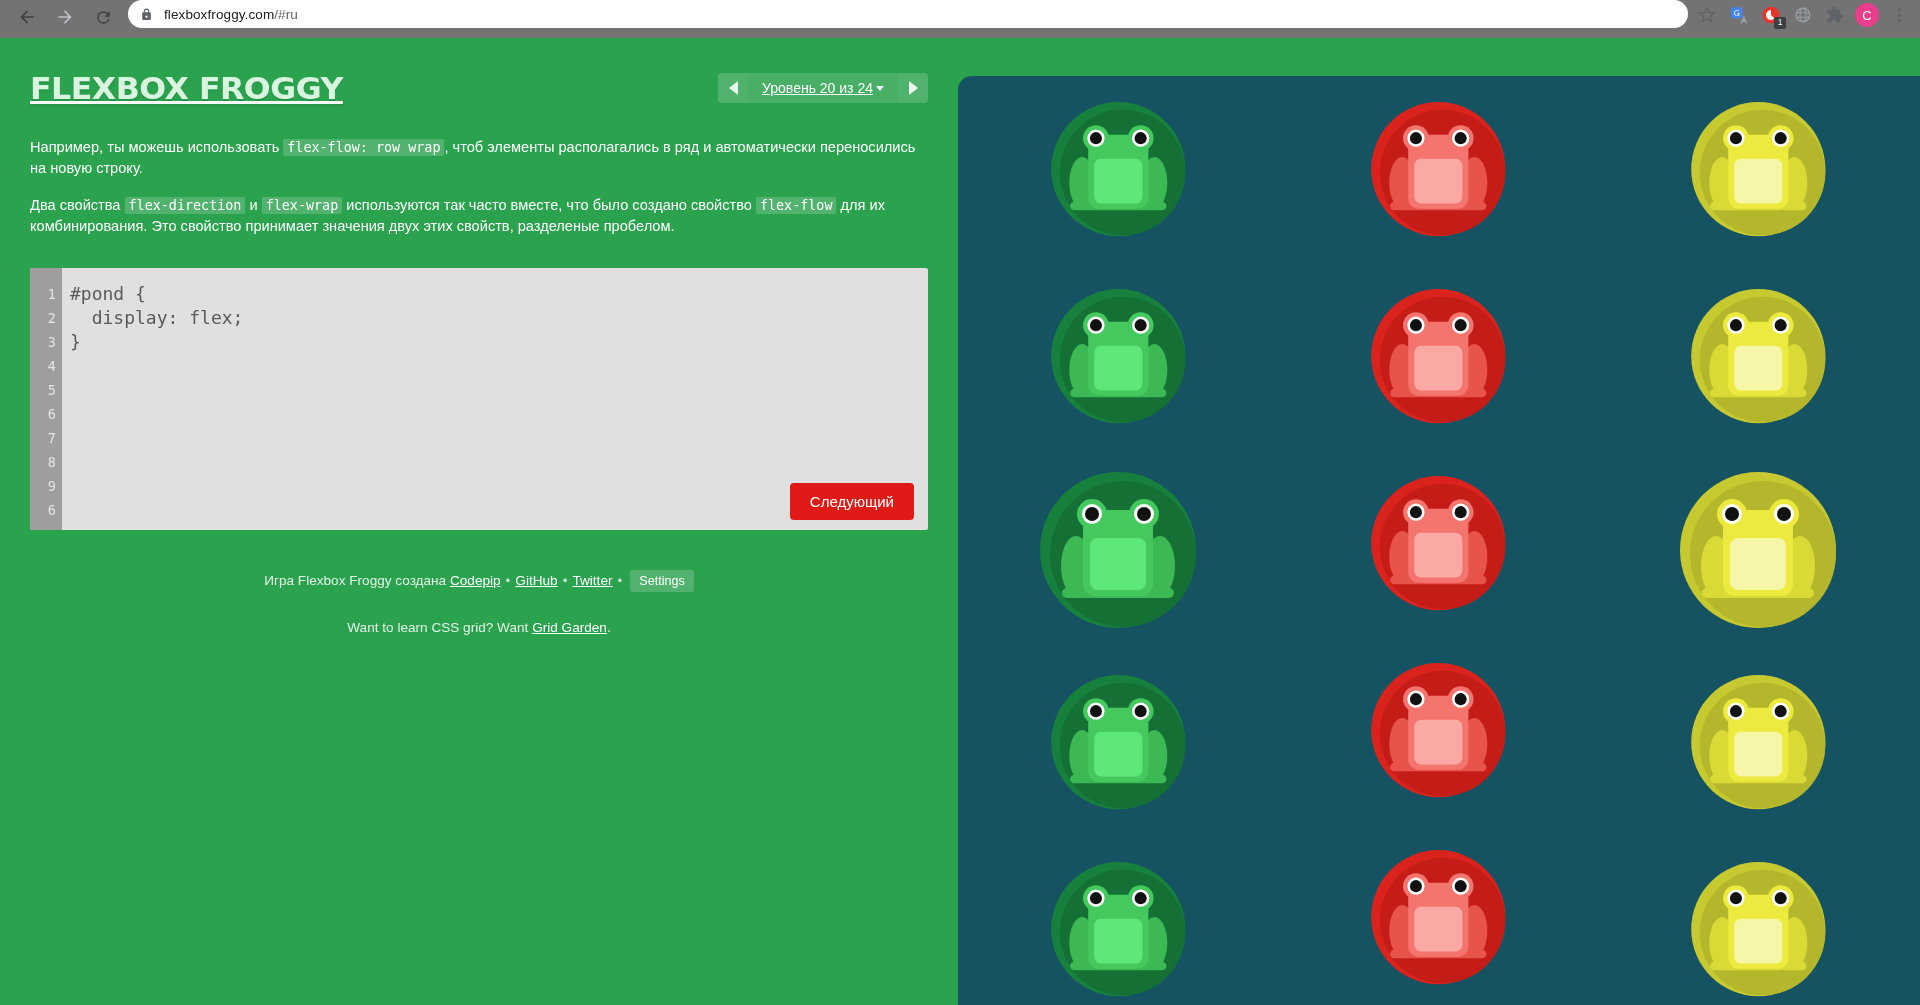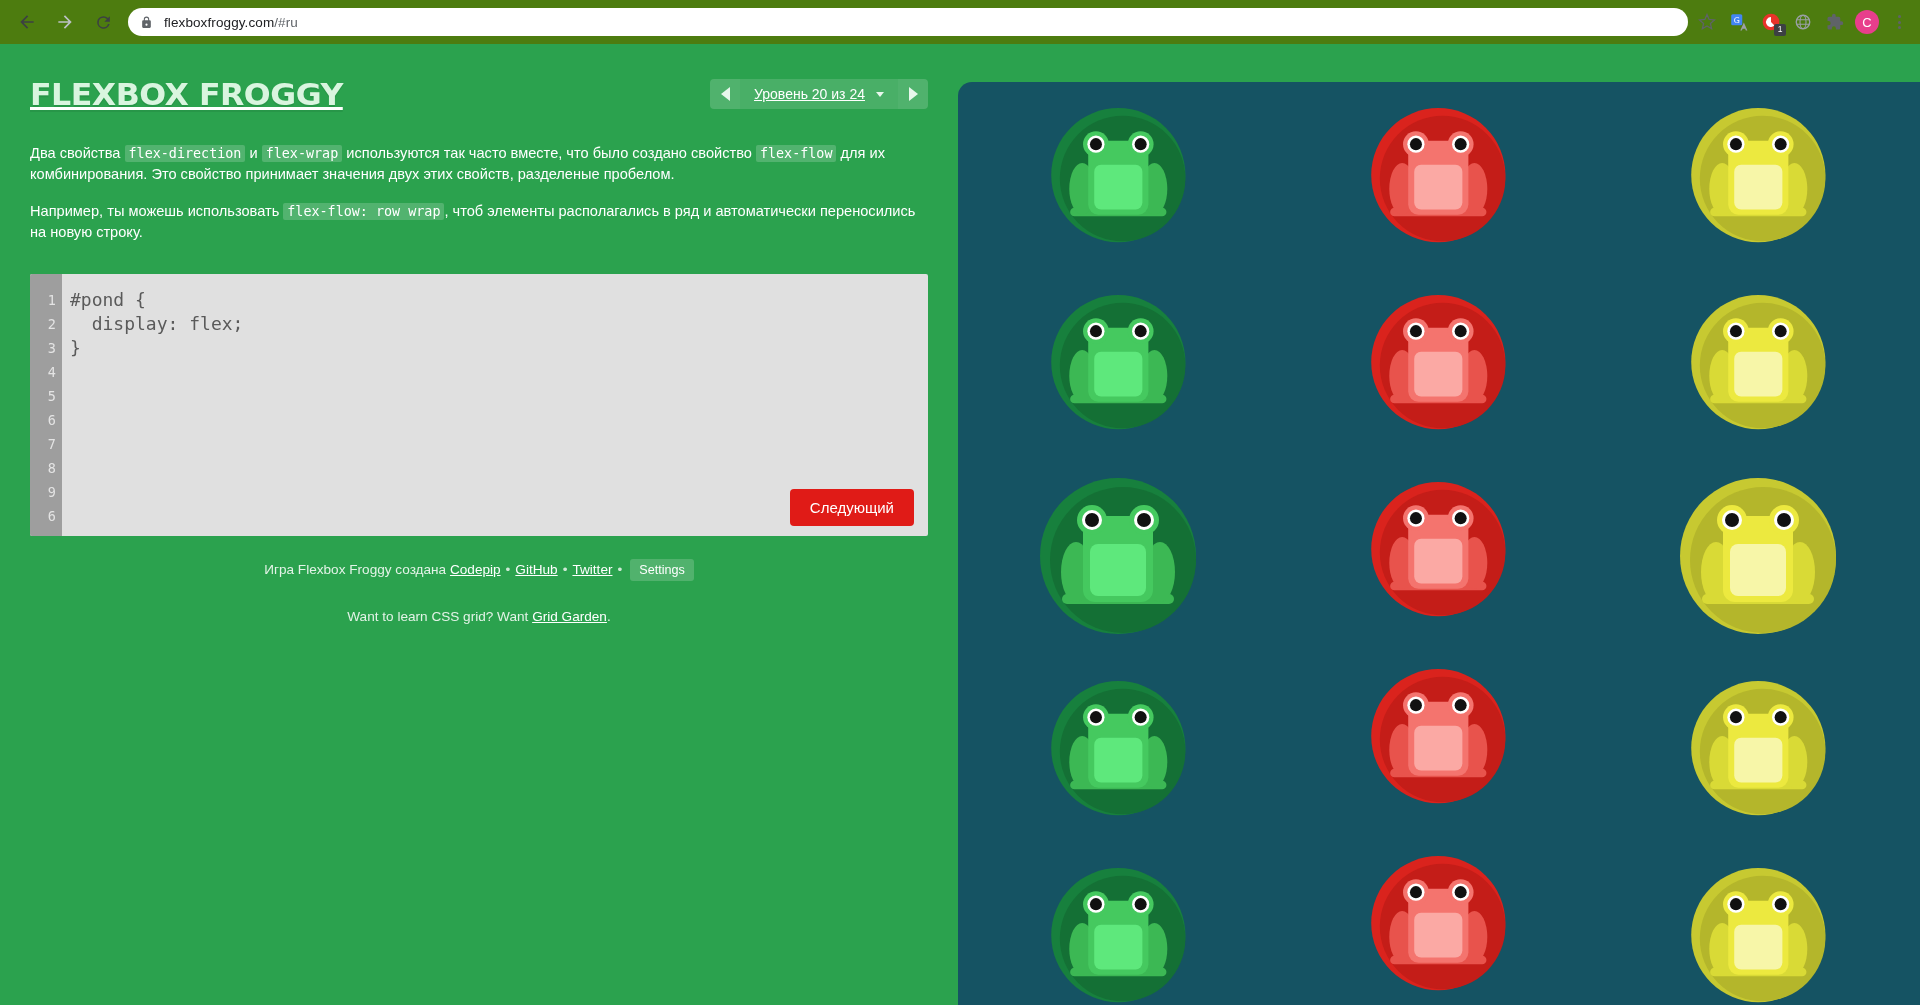--- a/index.html
+++ b/index.html
@@ -4,24 +4,24 @@
 <style>
   * { box-sizing: border-box; margin: 0; padding: 0; }
   html, body { width: 1920px; height: 1005px; overflow: hidden; }
   body {
     font-family: "Liberation Sans", sans-serif;
     background: #2ba24e;
   }
 
   
   .browser-bar {
-    height: 44px;
-    background: #4d7c0f;
+    height: 38px;
+    background: #737373;
     display: flex;
-    align-items: center;
+    align-items: flex-start;
     padding: 0 10px;
     position: relative;
   }
   .nav-btns { display: flex; align-items: center; gap: 4px; }
   .nav-btn {
     width: 34px; height: 34px;
     display: flex; align-items: center; justify-content: center;
     border-radius: 50%;
     cursor: pointer;
   }
@@ -124,21 +124,21 @@
   .lvl-arrow {
     width: 30px;
     display: flex; align-items: center; justify-content: center;
     cursor: pointer;
     background: rgba(255,255,255,0.06);
   }
   .lvl-arrow .tri { width: 0; height: 0; }
   .tri-left { border-top: 7px solid transparent; border-bottom: 7px solid transparent; border-right: 9px solid #e8f7ec; }
   .tri-right { border-top: 7px solid transparent; border-bottom: 7px solid transparent; border-left: 9px solid #e8f7ec; }
   .lvl-label {
-    display: flex; align-items: center; gap: 11px;
+    display: flex; align-items: center; gap: 3px;
     padding: 0 14px;
     font-size: 14px;
     color: #fff;
     cursor: pointer;
     background: rgba(255,255,255,0.02);
   }
   .caret-down {
     width: 0; height: 0;
     border-left: 4px solid transparent;
     border-right: 4px solid transparent;
@@ -213,21 +213,21 @@
     border: none;
     border-radius: 4px;
     font-size: 15px;
     padding: 10px 20px;
     cursor: pointer;
     font-family: "Liberation Sans", sans-serif;
   }
 
   
   .footer {
-    margin-top: 23px;
+    margin-top: 40px;
     width: 898px;
     text-align: center;
     font-size: 13.6px;
     color: #e3f3e7;
   }
   .footer a {
     color: #ffffff;
     text-decoration: underline;
   }
   .dot-sep { margin: 0 5px; color: #cfe9d6; }
@@ -361,23 +361,23 @@
         <div class="lvl-label">
           <span>Уровень 20 из 24</span>
           <span class="caret-down"></span>
         </div>
         <div class="lvl-arrow">
           <span class="tri tri-right"></span>
         </div>
       </div>
     </div>
 
+    <p class="para"><span>Например, ты можешь использовать </span><code class="ic">flex-flow: row wrap</code><span>, чтоб элементы располагались в ряд и автоматически переносились на новую строку.</span></p>
+
     <p class="para"><span>Два свойства </span><code class="ic">flex-direction</code><span> и </span><code class="ic">flex-wrap</code><span> используются так часто вместе, что было создано свойство </span><code class="ic">flex-flow</code><span> для их комбинирования. Это свойство принимает значения двух этих свойств, разделеные пробелом.</span></p>
-
-    <p class="para"><span>Например, ты можешь использовать </span><code class="ic">flex-flow: row wrap</code><span>, чтоб элементы располагались в ряд и автоматически переносились на новую строку.</span></p>
 
 
     <div class="editor">
       <div class="gutter" id="gutter">
           <div>1</div>
           <div>2</div>
           <div>3</div>
           <div>4</div>
           <div>5</div>
           <div>6</div>

